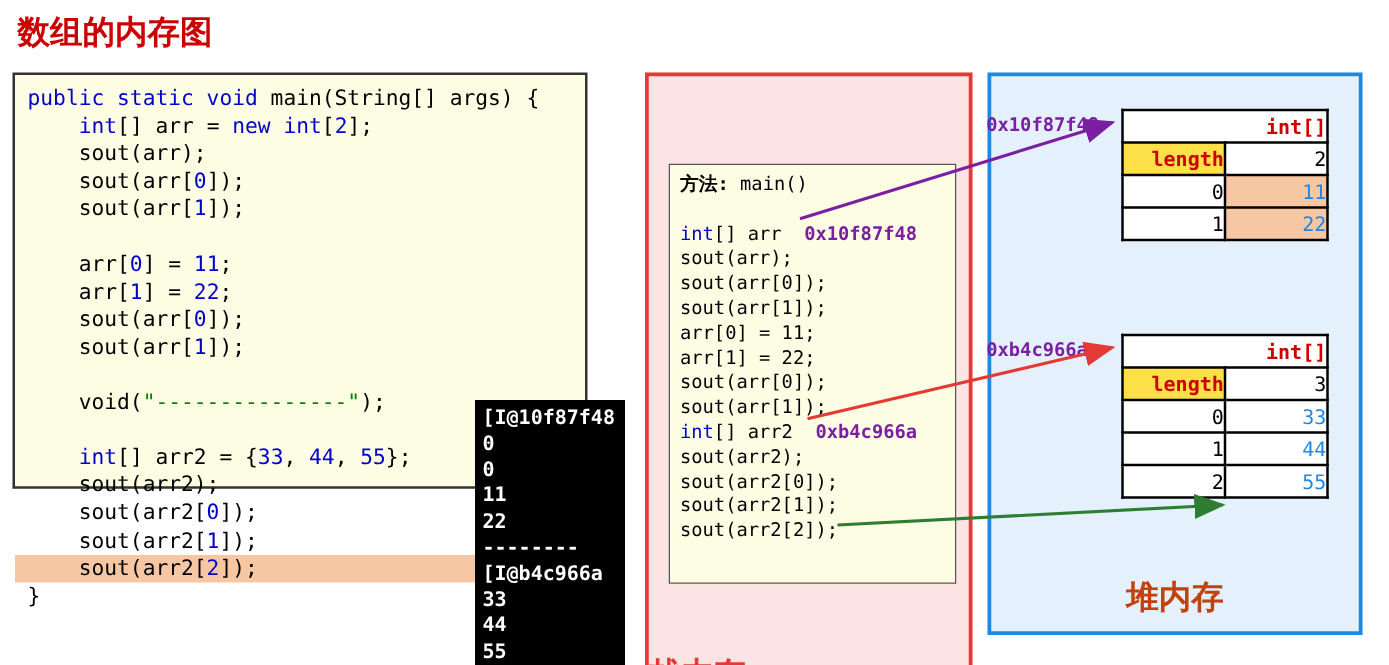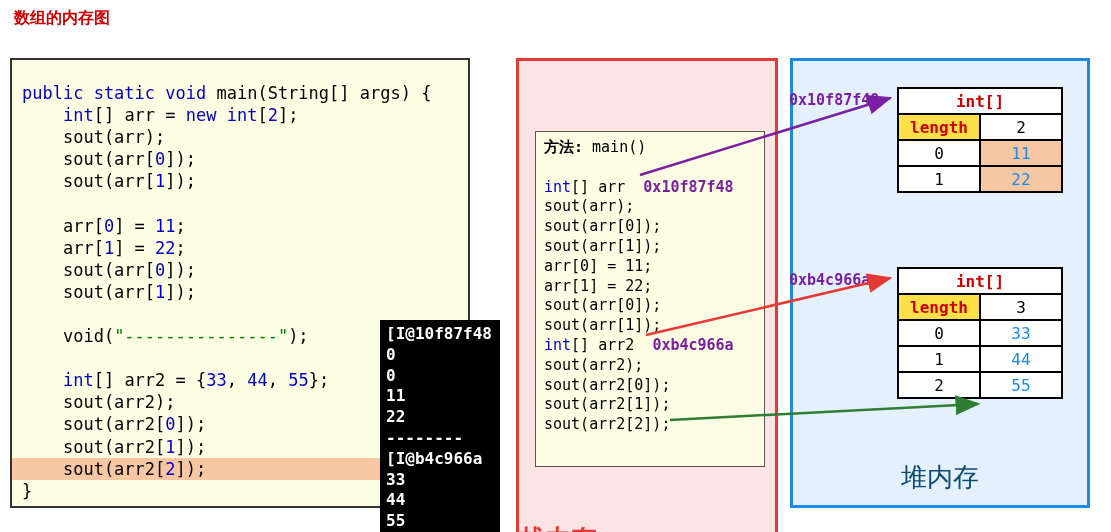--- a/index.html
+++ b/index.html
@@ -11,32 +11,32 @@
     font-family: Consolas, Monaco, monospace;
     background: #fff;
     position: relative;
   }
   .title {
     position: absolute;
     top: 8px;
     left: 14px;
     color: #cc0000;
     font-weight: bold;
-    font-size: 16px;
+    font-size: 26px;
     font-family: "Microsoft YaHei", sans-serif;
   }
   .code-box {
     position: absolute;
     left: 10px;
     top: 58px;
     width: 460px;
-    height: 450px;
+    height: 333px;
     border: 2px solid #333;
     background: #fdfde4;
-    padding: 22px 10px;
+    padding: 8px 10px;
     font-size: 17px;
     line-height: 1.3;
     white-space: pre;
   }
   .kw { color: #0000c8; }
   .num { color: #0000c8; }
   .str { color: #008000; }
   .highlight-line {
     background: #f7c7a3;
     display: inline-block;
@@ -99,40 +99,40 @@
     width: 300px;
     height: 450px;
     border: 3px solid #1e88e5;
     background: #e4f1fd;
   }
   .heap-label {
     position: absolute;
     bottom: 10px;
     left: 0; right: 0;
     text-align: center;
-    color: #0c4a6e;
-    font-weight: normal;
+    color: #c2410c;
+    font-weight: bold;
     font-size: 26px;
     font-family: "Microsoft YaHei", sans-serif;
   }
   .heap-addr {
     position: absolute;
     color: #7b1fa2;
     font-weight: bold;
     font-size: 15px;
   }
   .arr-table {
     position: absolute;
     background: #fff;
     border-collapse: collapse;
     font-size: 16px;
   }
   .arr-table th, .arr-table td {
     border: 2px solid #000;
-    text-align: center;
+    text-align: right;
     padding: 2px 0;
     height: 26px;
     width: 82px;
   }
   .arr-header {
     color: #cc0000;
     font-weight: bold;
     background: #fff;
   }
   .arr-header-span { width: 164px !important; }

